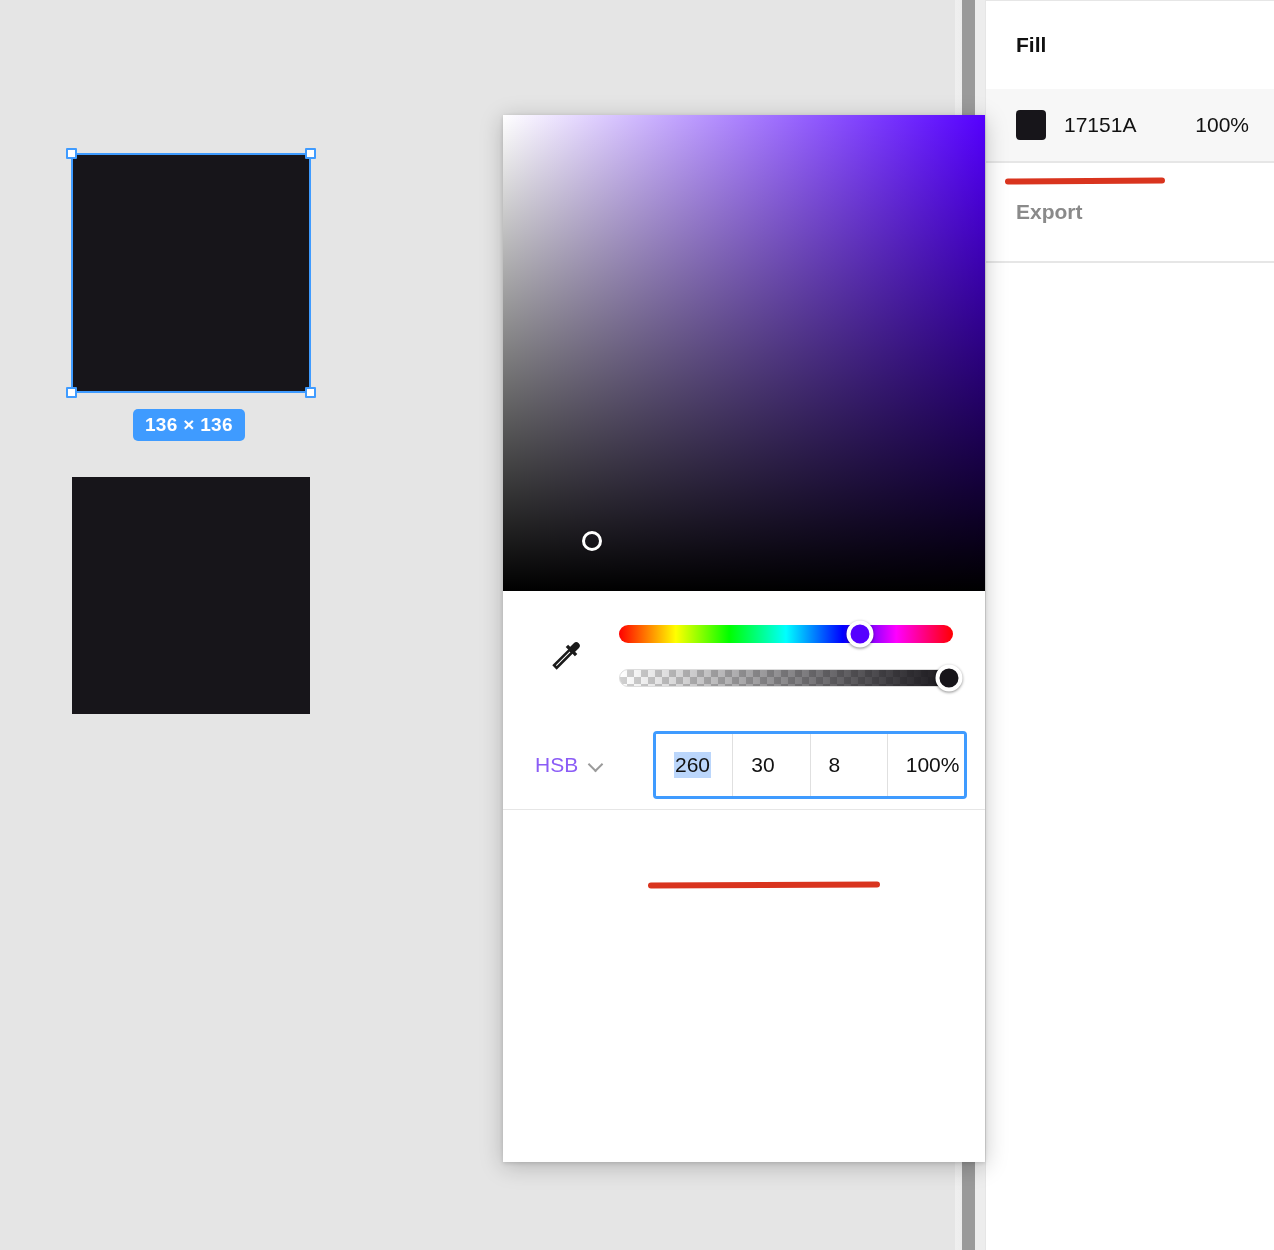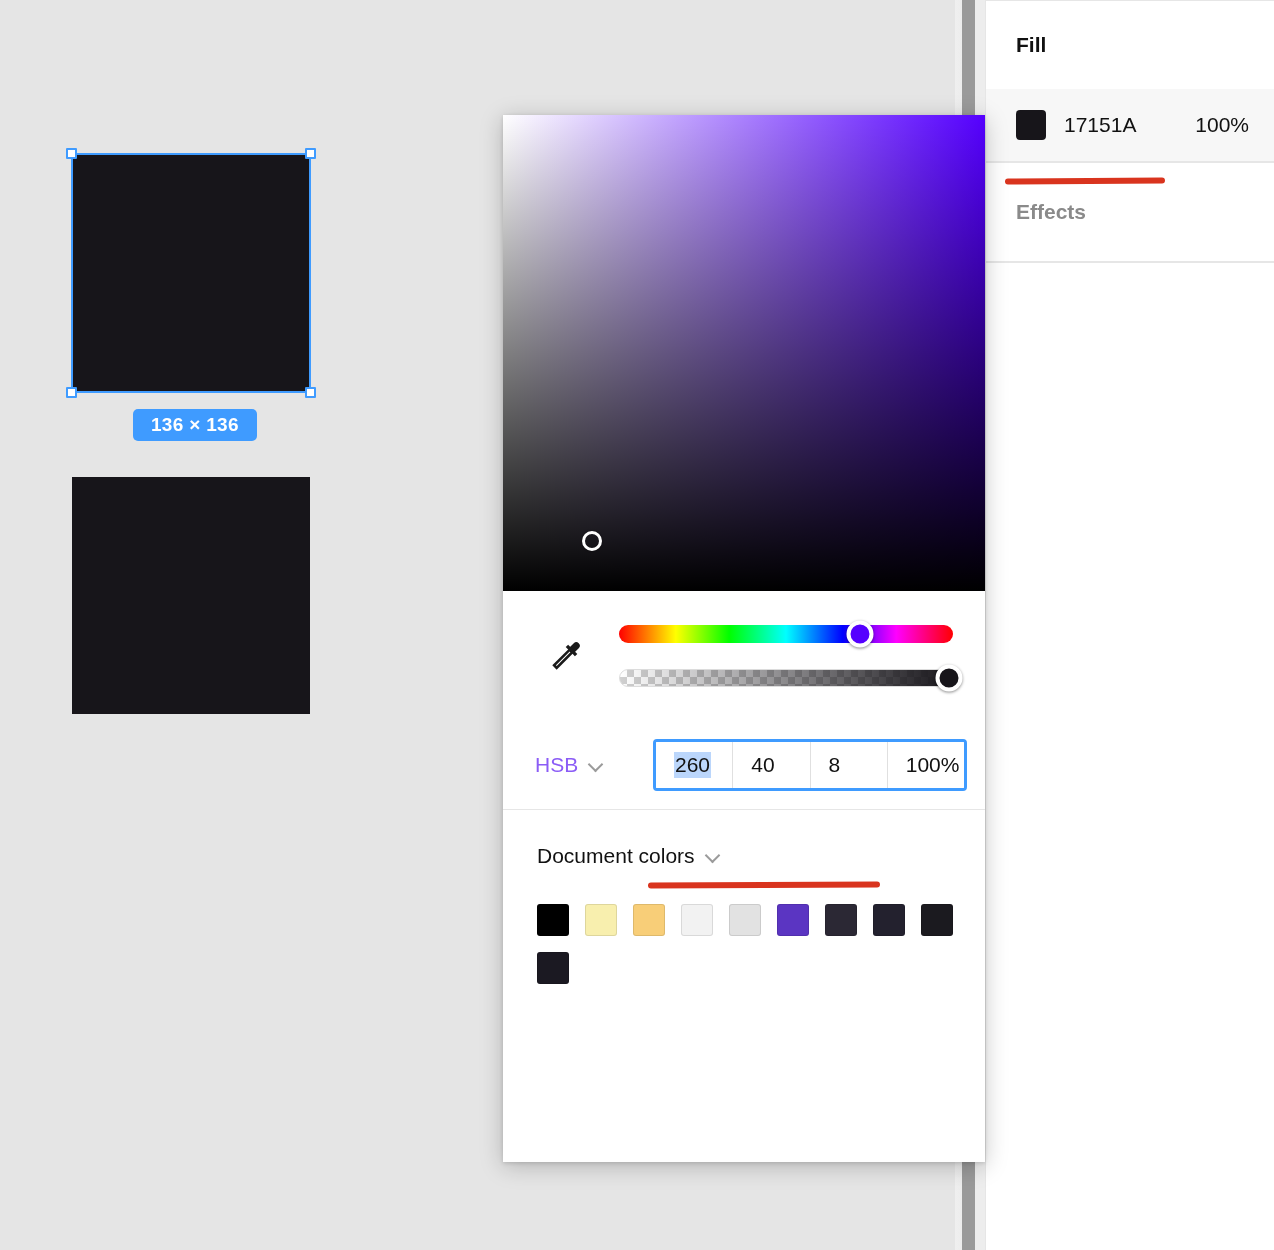--- a/index.html
+++ b/index.html
@@ -45,21 +45,21 @@
   .sh-bl { left: 66px;  top: 387px; }
   .sh-br { left: 305px; top: 387px; }
 
   #size-badge {
     position: absolute;
     left: 133px; top: 409px;
     background: #3F9BFF;
     color: #FFFFFF;
     font-size: 19px;
     font-weight: bold;
-    padding: 5px 18px;
+    padding: 5px 12px;
     border-radius: 5px;
     letter-spacing: 0.3px;
     white-space: nowrap;
   }
 
   
   #canvas-scrollbar {
     position: absolute;
     left: 962px; top: 0;
     width: 13px; height: 1250px;
@@ -256,21 +256,21 @@
     color: #8b5cf6;
     display: flex; align-items: center;
     width: 118px;
     flex: none;
   }
   #hsb-fields {
     display: flex;
     flex: 1;
     border: 3px solid #3F9BFF;
     border-radius: 4px;
-    height: 52px;
+    height: 68px;
     overflow: hidden;
     background: #FFFFFF;
   }
   .hsb-field {
     flex: 1;
     display: flex; align-items: center;
     padding-left: 18px;
     font-size: 21px;
     color: #111111;
     border-right: 1px solid #E0E0E0;
@@ -343,21 +343,21 @@
       <span id="fill-hex">17151A</span>
       <span id="fill-opacity">100%</span>
     </div>
 
     <div class="side-divider"></div>
 
 
     <div class="side-divider"></div>
 
     <div class="side-section">
-      <span class="side-title muted">Effects</span>
+      <span class="side-title muted">Export</span>
     </div>
 
     <div class="side-divider"></div>
 
 
     <div class="side-divider"></div>
   </div>
 
   <div id="picker">
 
@@ -391,50 +391,32 @@
       <span id="hsb-mode">
         <span>HSB</span>
         <span class="chev"></span>
       </span>
 
       <div id="hsb-fields" style="border-color: rgb(63, 155, 255);">
         <div class="hsb-field">
           <span class="sel" style="background: rgb(187, 214, 251);">260</span>
         </div>
         <div class="hsb-field">
-          <span>40</span>
+          <span>30</span>
         </div>
         <div class="hsb-field">
           <span>8</span>
         </div>
         <div class="hsb-field">
           <span>100%</span>
         </div>
       </div>
     </div>
 
     <div id="picker-sep"></div>
 
-    <div id="doc-colors">
-      <div id="doc-colors-head">
-        <span>Document colors</span>
-        <span class="chev"></span>
-      </div>
-      <div id="swatch-grid">
-          <div class="swatch" style="background: rgb(0, 0, 0);"></div>
-          <div class="swatch" style="background: rgb(248, 239, 174);"></div>
-          <div class="swatch" style="background: rgb(248, 206, 120);"></div>
-          <div class="swatch" style="background: rgb(242, 242, 242);"></div>
-          <div class="swatch" style="background: rgb(226, 226, 226);"></div>
-          <div class="swatch" style="background: rgb(91, 53, 194);"></div>
-          <div class="swatch" style="background: rgb(43, 40, 52);"></div>
-          <div class="swatch" style="background: rgb(35, 33, 46);"></div>
-          <div class="swatch" style="background: rgb(27, 26, 31);"></div>
-          <div class="swatch" style="background: rgb(27, 25, 34);"></div>
-        </div>
-    </div>
 
   </div>
 
   <div class="annot" id="annot-fill" style="background: rgb(217, 52, 30);"></div>
   <div class="annot" id="annot-hsb" style="background: rgb(217, 52, 30);"></div>
 
 </div>
 
 </body></html>

